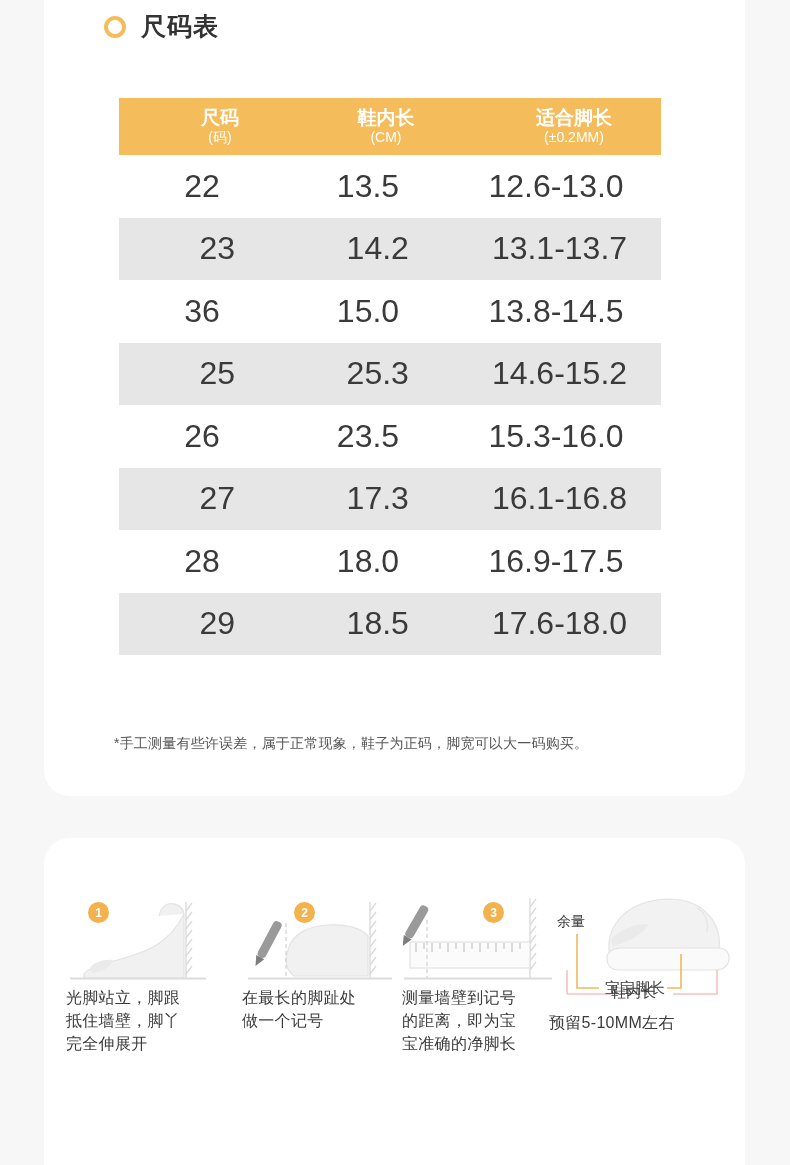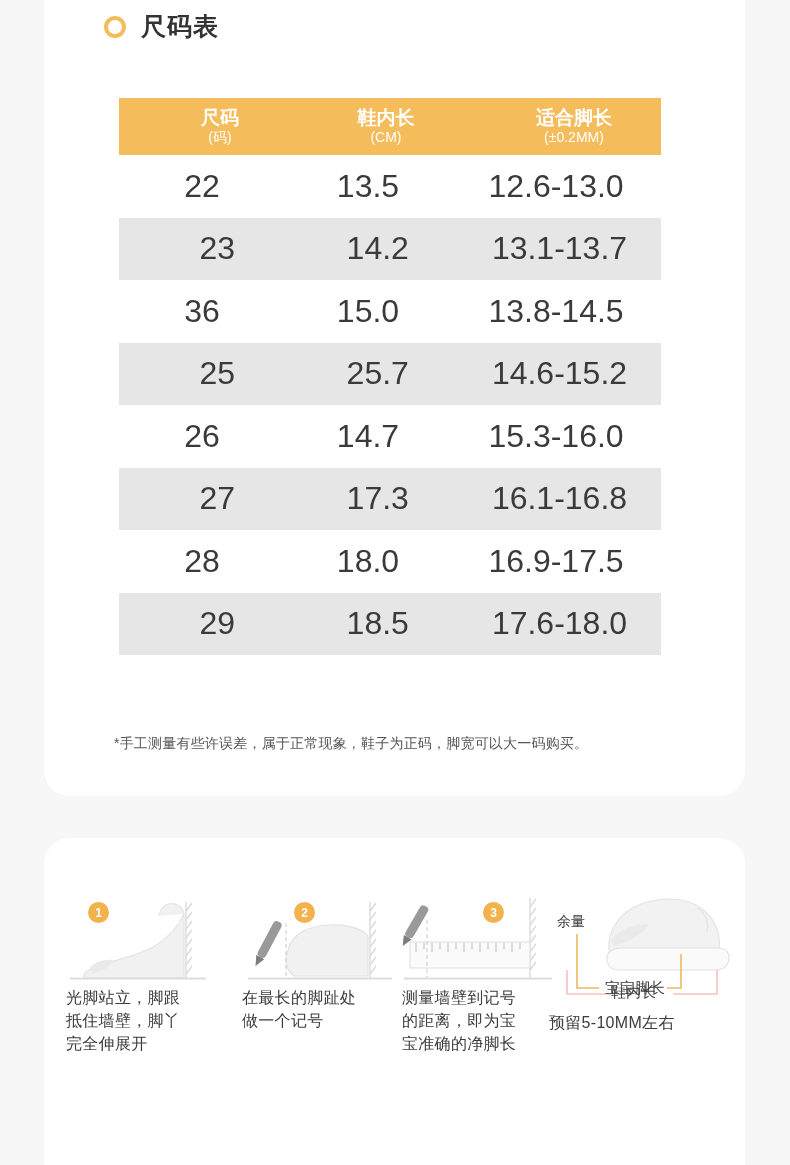--- a/index.html
+++ b/index.html
@@ -123,26 +123,26 @@
         <div class="t-cell c1">14.2</div>
         <div class="t-cell c2">13.1-13.7</div>
       </div>
       <div class="t-row t-body-row">
         <div class="t-cell c0">36</div>
         <div class="t-cell c1">15.0</div>
         <div class="t-cell c2">13.8-14.5</div>
       </div>
       <div class="t-row t-body-row alt">
         <div class="t-cell c0">25</div>
-        <div class="t-cell c1">25.7</div>
+        <div class="t-cell c1">25.3</div>
         <div class="t-cell c2">14.6-15.2</div>
       </div>
       <div class="t-row t-body-row">
         <div class="t-cell c0">26</div>
-        <div class="t-cell c1">14.7</div>
+        <div class="t-cell c1">23.5</div>
         <div class="t-cell c2">15.3-16.0</div>
       </div>
       <div class="t-row t-body-row alt">
         <div class="t-cell c0">27</div>
         <div class="t-cell c1">17.3</div>
         <div class="t-cell c2">16.1-16.8</div>
       </div>
       <div class="t-row t-body-row">
         <div class="t-cell c0">28</div>
         <div class="t-cell c1">18.0</div>

